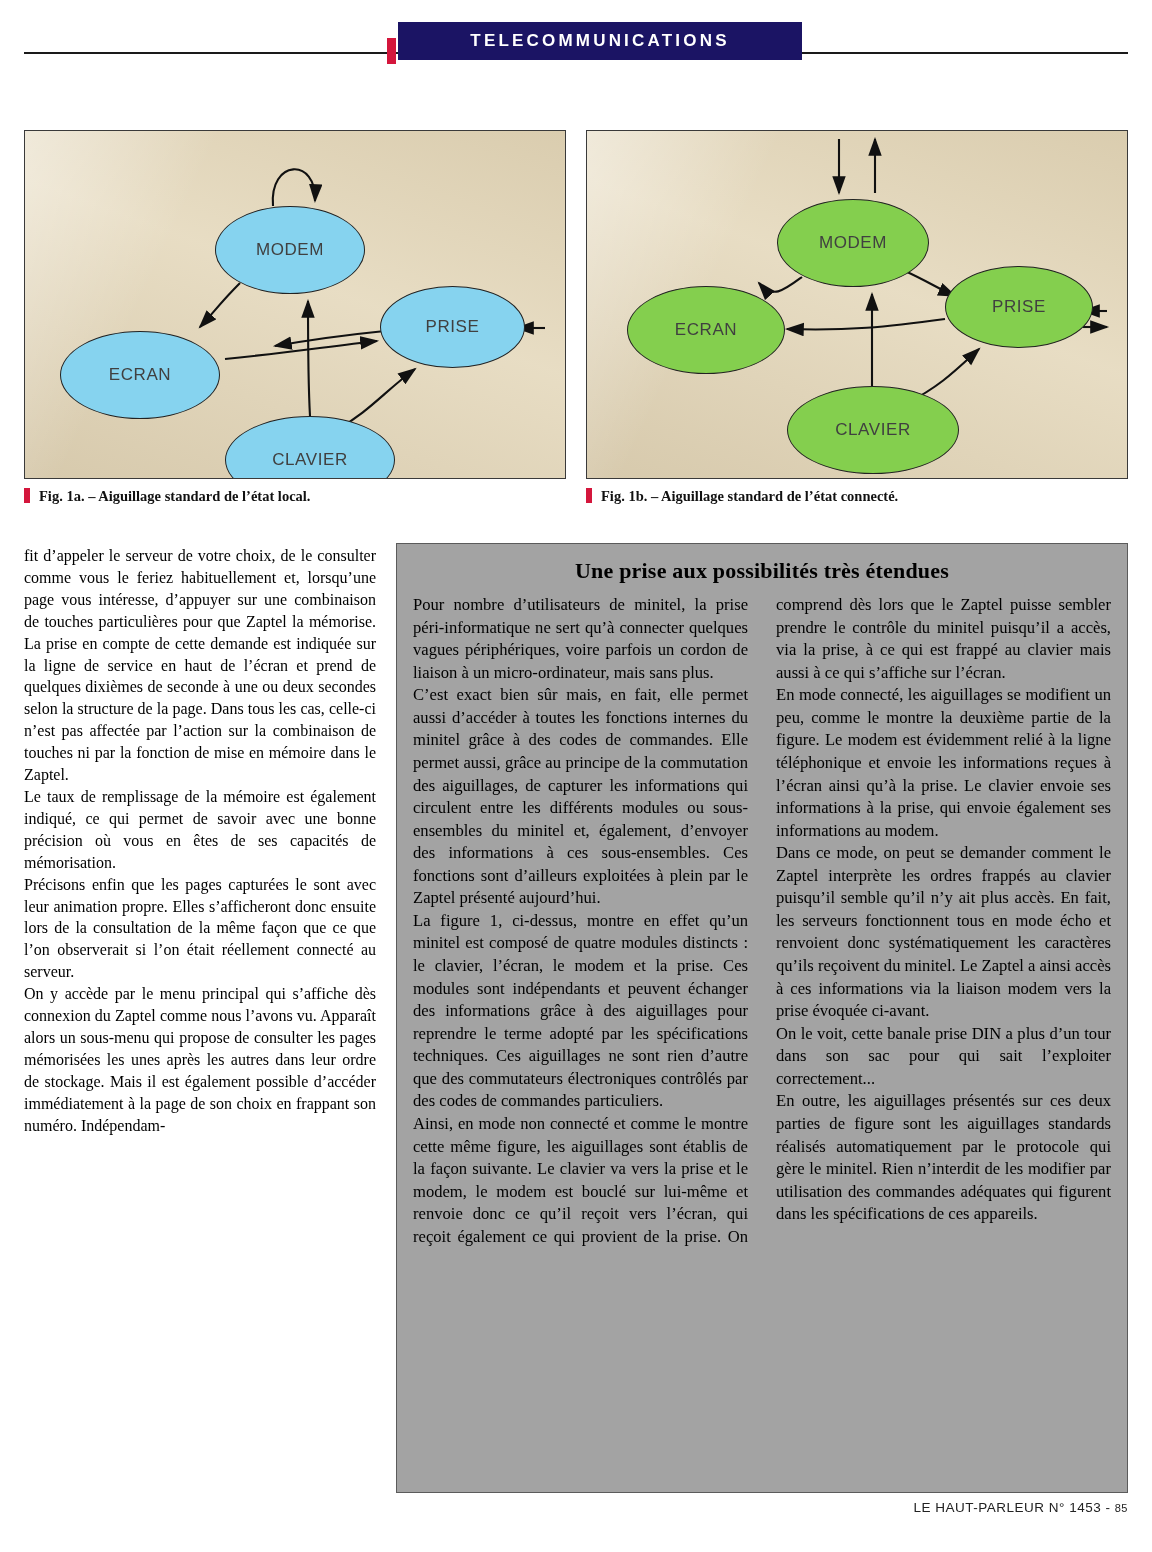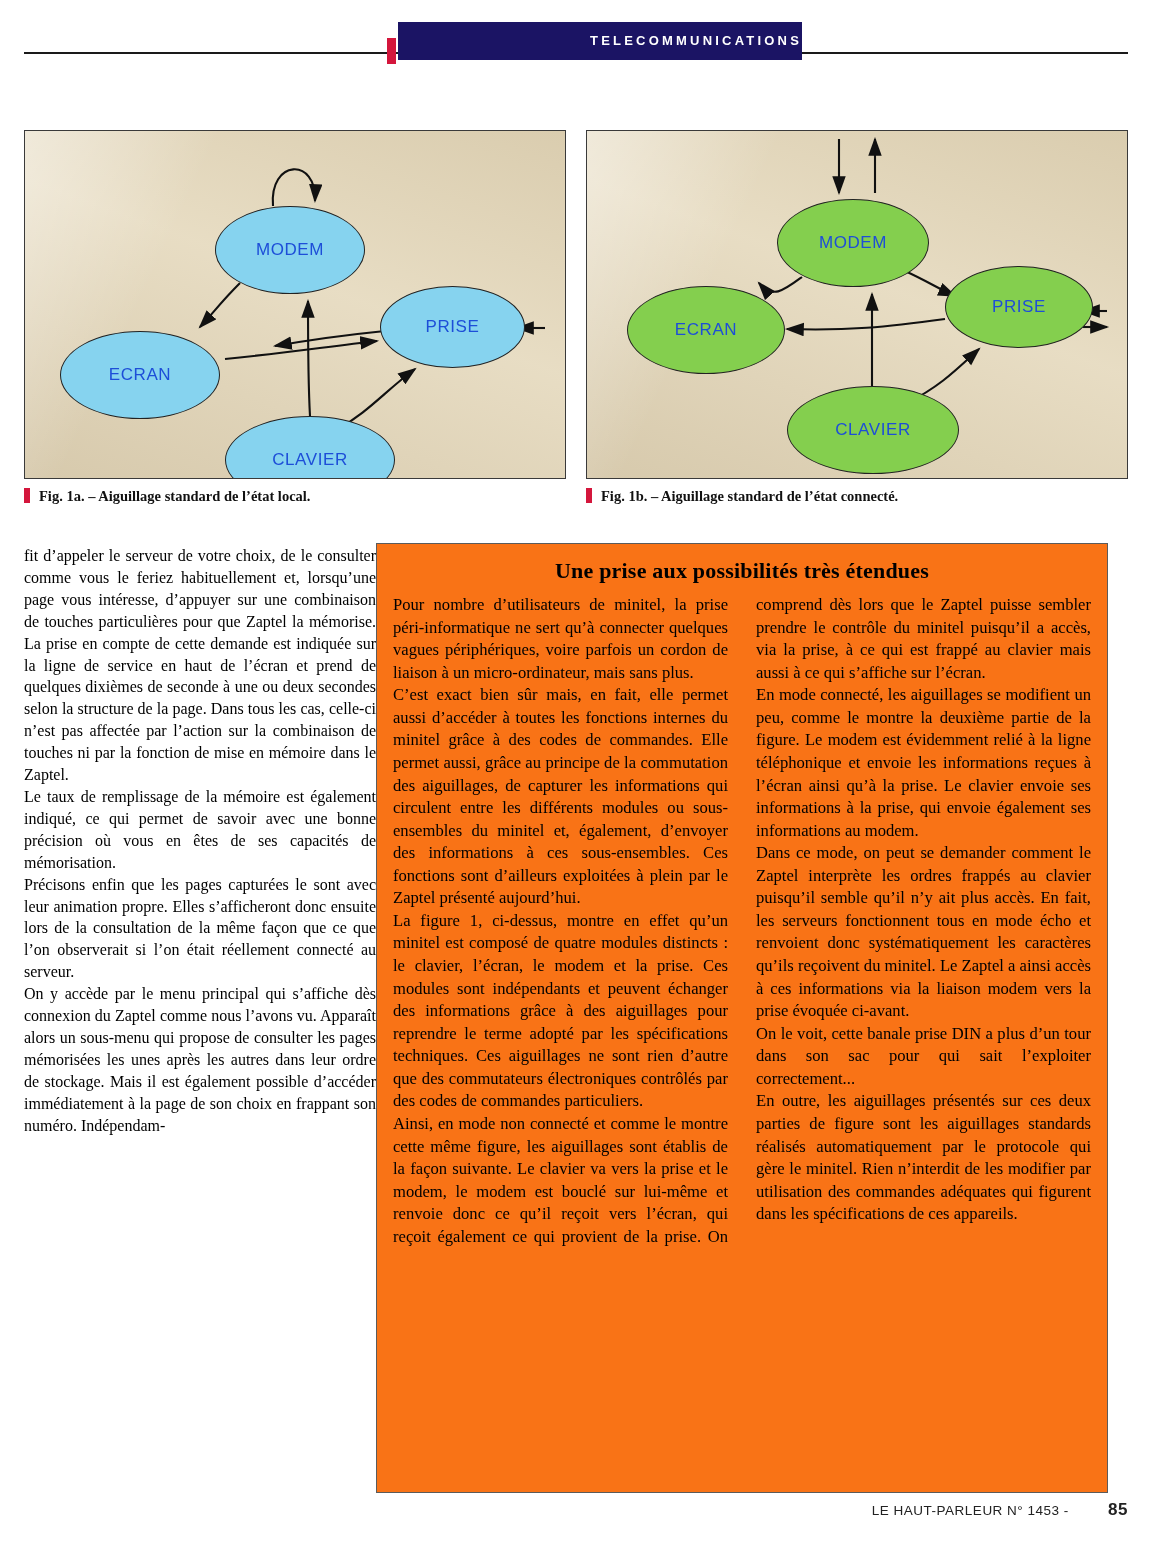--- a/index.html
+++ b/index.html
@@ -43,26 +43,26 @@
   .header-band {
     position: absolute;
     top: 8px;
     left: 374px;
     width: 404px;
     height: 38px;
     background: #1b1464;
   }
   .header-band span {
     display: block;
-    text-align: right;
+    text-align: center;
     line-height: 38px;
     color: #ffffff;
     font-family: "Liberation Sans", sans-serif;
     font-weight: bold;
-    font-size: 13px;
+    font-size: 17px;
     letter-spacing: 3.2px;
   }
 
   
   .figures {
     position: absolute;
     top: 130px;
     left: 24px;
     width: 1104px;
     height: 390px;
@@ -91,21 +91,21 @@
   .node {
     position: absolute;
     border: 1.5px solid #222;
     border-radius: 50%;
     display: flex;
     align-items: center;
     justify-content: center;
     font-family: "Liberation Sans", sans-serif;
     font-size: 17px;
     letter-spacing: 0.6px;
-    color: #1d4ed8;
+    color: #404040;
     box-sizing: border-box;
   }
   .node.blue { background: #86d3ef; }
   .node.green { background: #84cf4e; }
 
   .fig-caption {
     position: absolute;
     top: 358px;
     height: 22px;
     font-family: Liberation Serif, serif;
@@ -134,24 +134,24 @@
     font-size: 16px;
     line-height: 1.37;
     text-align: justify;
     hyphens: auto;
   }
   .col-left p { margin: 0; text-indent: 0; }
 
   .sidebar {
     position: absolute;
     top: 543px;
-    left: 376px;
+    left: 396px;
     width: 732px;
     height: 950px;
-    background: #f97316;
+    background: #a3a3a3;
     border: 1px solid #5b5b5b;
     box-sizing: border-box;
     padding: 14px 16px 10px 16px;
   }
   .sidebar-title {
     text-align: center;
     font-family: "Liberation Serif", serif;
     font-weight: bold;
     font-size: 22px;
     letter-spacing: 0.2px;
@@ -173,23 +173,22 @@
     left: 24px;
     top: 1500px;
     width: 1104px;
     text-align: right;
     font-family: "Liberation Sans", sans-serif;
     font-size: 13.5px;
     letter-spacing: 0.5px;
     color: #222;
   }
   .footer .pageno {
-    font-weight: bold;
-    font-size: 17px;
-    margin-left: 35px;
+    font-weight: normal;
+    font-size: 11px;
   }
 </style>
 </head>
 <body>
 
 <div class="header">
   <div class="header-rule"></div>
   <div class="header-tick"></div>
   <div class="header-band">
     <span>TELECOMMUNICATIONS</span>

